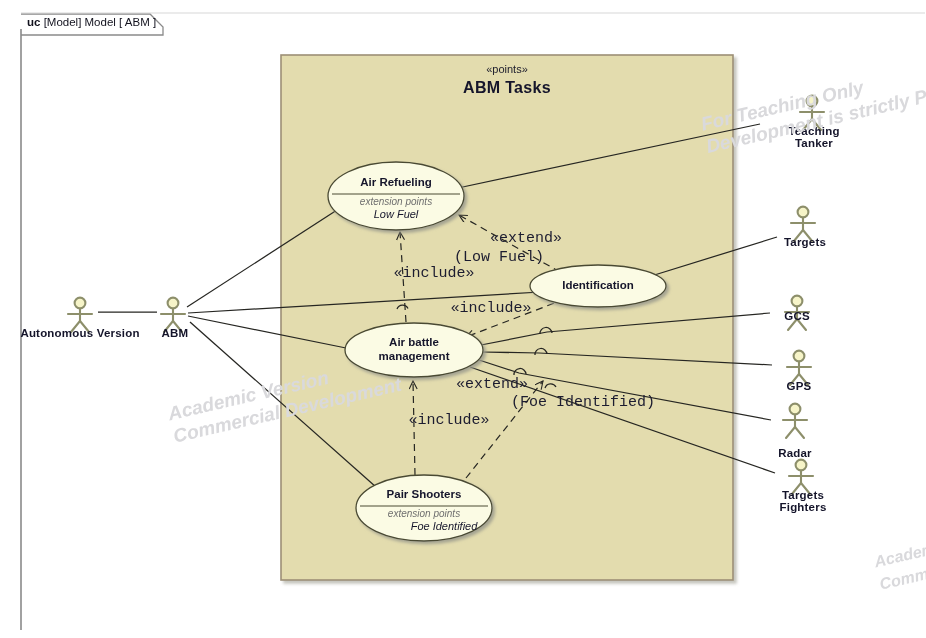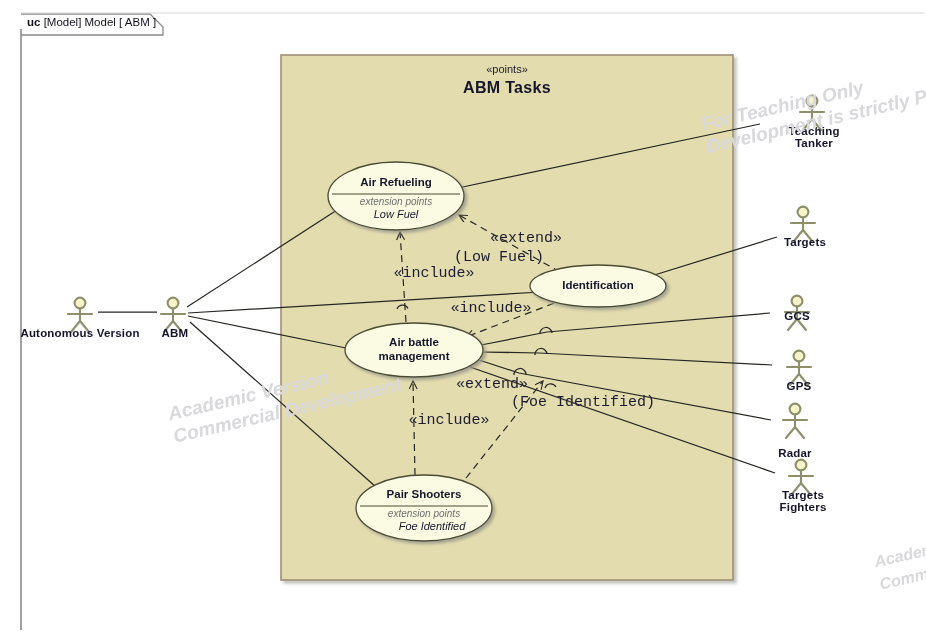--- a/index.html
+++ b/index.html
@@ -192,21 +192,21 @@
   <div class="uc-ext-hdr" style="left:396px;top:196px;">extension points</div>
   <div class="uc-ext-val" style="left:396px;top:208px;">Low Fuel</div>
 
   <div class="uc-title" style="left:598px;top:279px;">Identification</div>
 
   <div class="uc-title two" style="left:414px;top:336px;">Air battle</div>
   <div class="uc-title two" style="left:414px;top:350px;">management</div>
 
   <div class="uc-title" style="left:424px;top:488px;">Pair Shooters</div>
   <div class="uc-ext-hdr" style="left:424px;top:508px;">extension points</div>
-  <div class="uc-ext-val" style="left:432px;top:520px;">Foe Identified</div>
+  <div class="uc-ext-val" style="left:444px;top:520px;">Foe Identified</div>
 
   <div class="actor-name" style="left:80px;top:327px;">Autonomous Version</div>
   <div class="actor-name" style="left:175px;top:327px;">ABM</div>
   <div class="actor-name" style="left:814px;top:125px;">Teaching Tanker</div>
   <div class="actor-name" style="left:805px;top:236px;">Targets</div>
   <div class="actor-name" style="left:797px;top:310px;">GCS</div>
   <div class="actor-name" style="left:799px;top:380px;">GPS</div>
   <div class="actor-name" style="left:795px;top:433px;margin-top:14px;">Radar</div>
   <div class="actor-name" style="left:803px;top:489px;">Targets Fighters</div>
 

